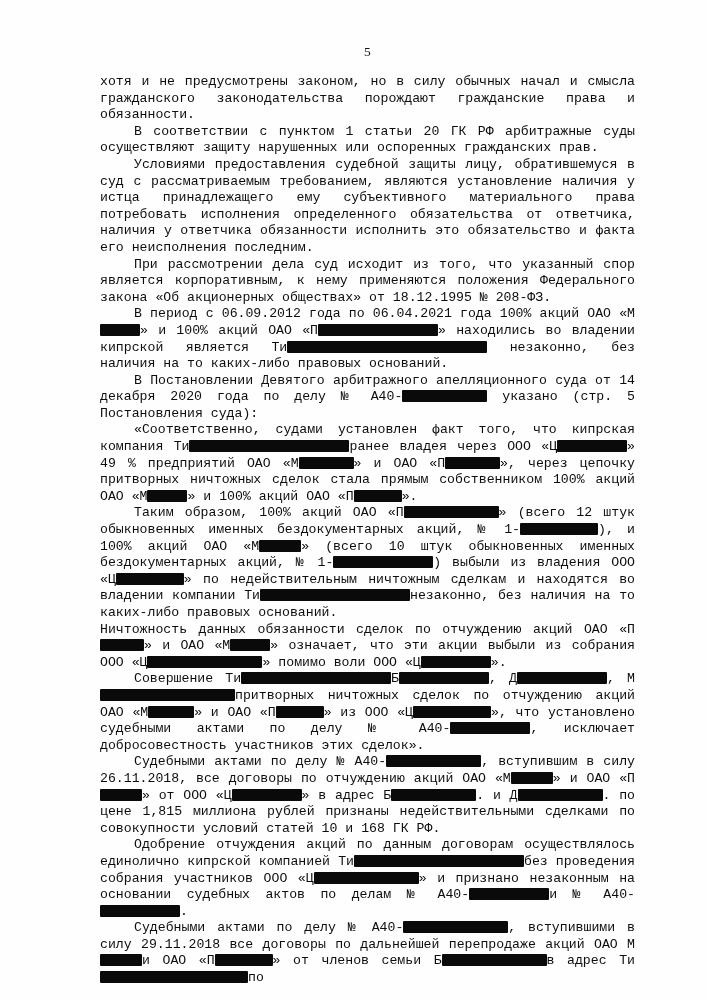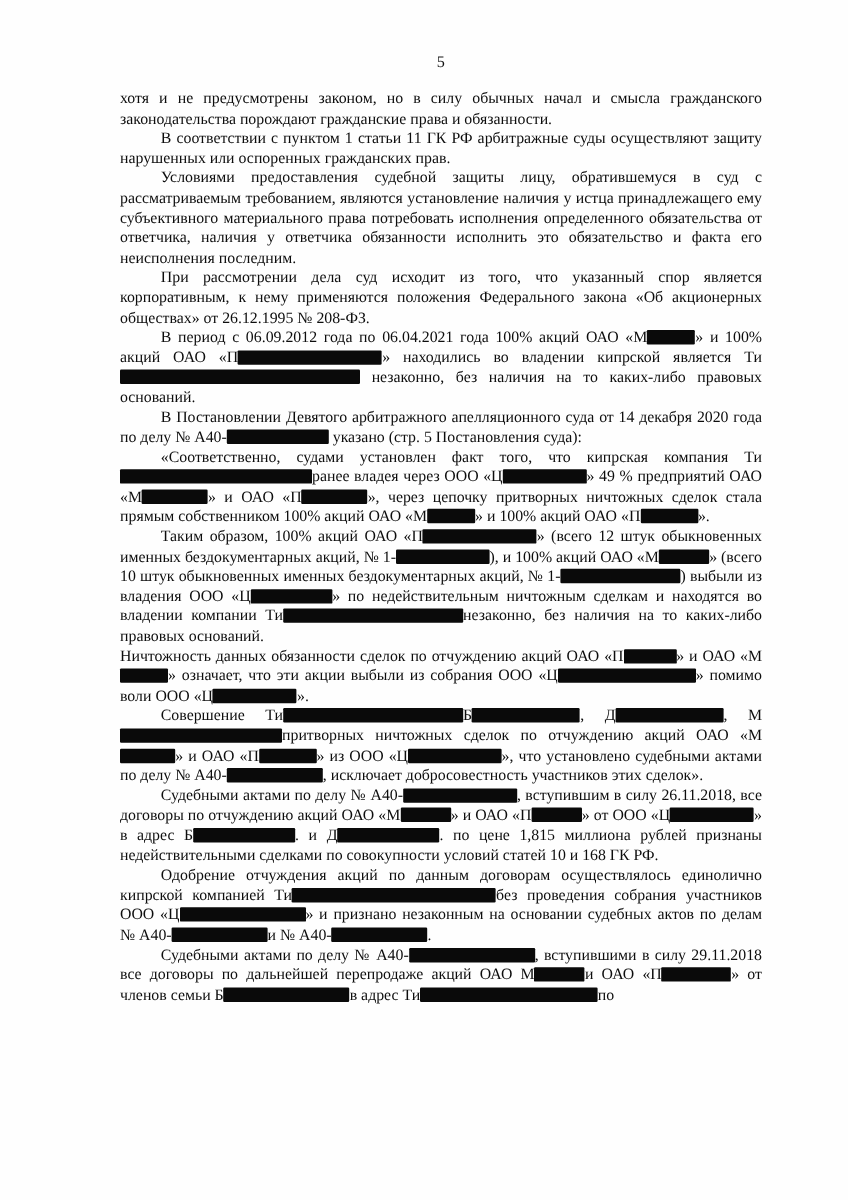--- a/index.html
+++ b/index.html
@@ -26,20 +26,21 @@
     font-size: 13.5px;
     margin: 0 0 14px 0;
     letter-spacing: 0.2px;
     color: #111;
   }
   .body-text {
     font-size: 13.2px;
     line-height: 16.6px;
     text-align: justify;
     text-justify: inter-word;
+    font-family: Liberation Mono, monospace;
   }
   p.par {
     margin: 0;
     text-indent: 34px;
     text-align: justify;
   }
   p.par.noindent {
     text-indent: 0;
   }
   
@@ -55,26 +56,26 @@
 <body>
 
 <div class="page">
 
   <div class="page-number">5</div>
 
   <div class="body-text">
 
     <p class="par noindent">хотя и не предусмотрены законом, но в силу обычных начал и смысла гражданского законодательства порождают гражданские права и обязанности.</p>
 
-    <p class="par">В соответствии с пунктом 1 статьи 11 ГК РФ арбитражные суды осуществляют защиту нарушенных или оспоренных гражданских прав.</p>
+    <p class="par">В соответствии с пунктом 1 статьи 20 ГК РФ арбитражные суды осуществляют защиту нарушенных или оспоренных гражданских прав.</p>
 
 
     <p class="par">Условиями предоставления судебной защиты лицу, обратившемуся в суд с рассматриваемым требованием, являются установление наличия у истца принадлежащего ему субъективного материального права потребовать исполнения определенного обязательства от ответчика, наличия у ответчика обязанности исполнить это обязательство и факта его неисполнения последним.</p>
 
-    <p class="par">При рассмотрении дела суд исходит из того, что указанный спор является корпоративным, к нему применяются положения Федерального закона «Об акционерных обществах» от 26.12.1995 № 208-ФЗ.</p>
+    <p class="par">При рассмотрении дела суд исходит из того, что указанный спор является корпоративным, к нему применяются положения Федерального закона «Об акционерных обществах» от 18.12.1995 № 208-ФЗ.</p>
 
     <p class="par">
       <span>В период с 06.09.2012 года по 06.04.2021 года 100% акций ОАО «М</span><span class="rd" style="width:40px"></span><span>» и 100% акций ОАО «П</span><span class="rd" style="width:120px"></span><span>» находились во владении кипрской является Ти</span><span class="rd" style="width:200px"></span>
       <span>незаконно, без наличия на то каких-либо правовых оснований.</span>
     </p>
 
     <p class="par">
       <span>В Постановлении Девятого арбитражного апелляционного суда от 14 декабря 2020 года по делу № А40-</span><span class="rd" style="width:85px"></span>
       <span>указано (стр. 5 Постановления суда):</span>
     </p>

